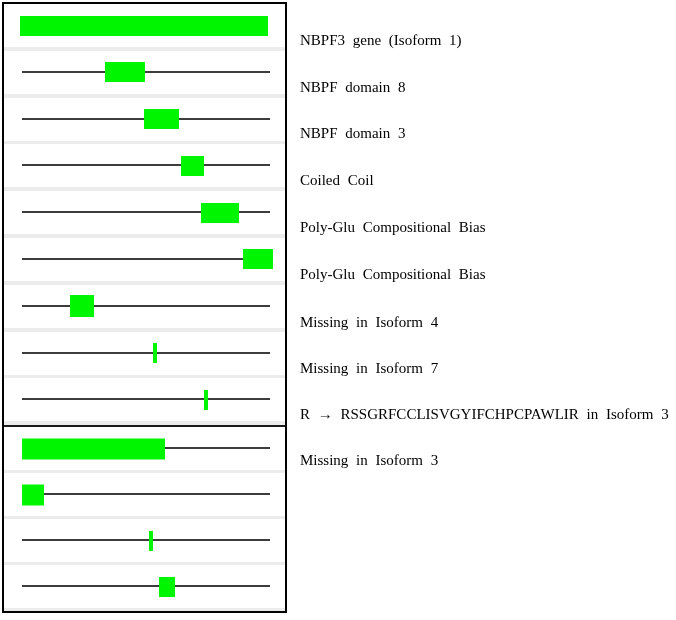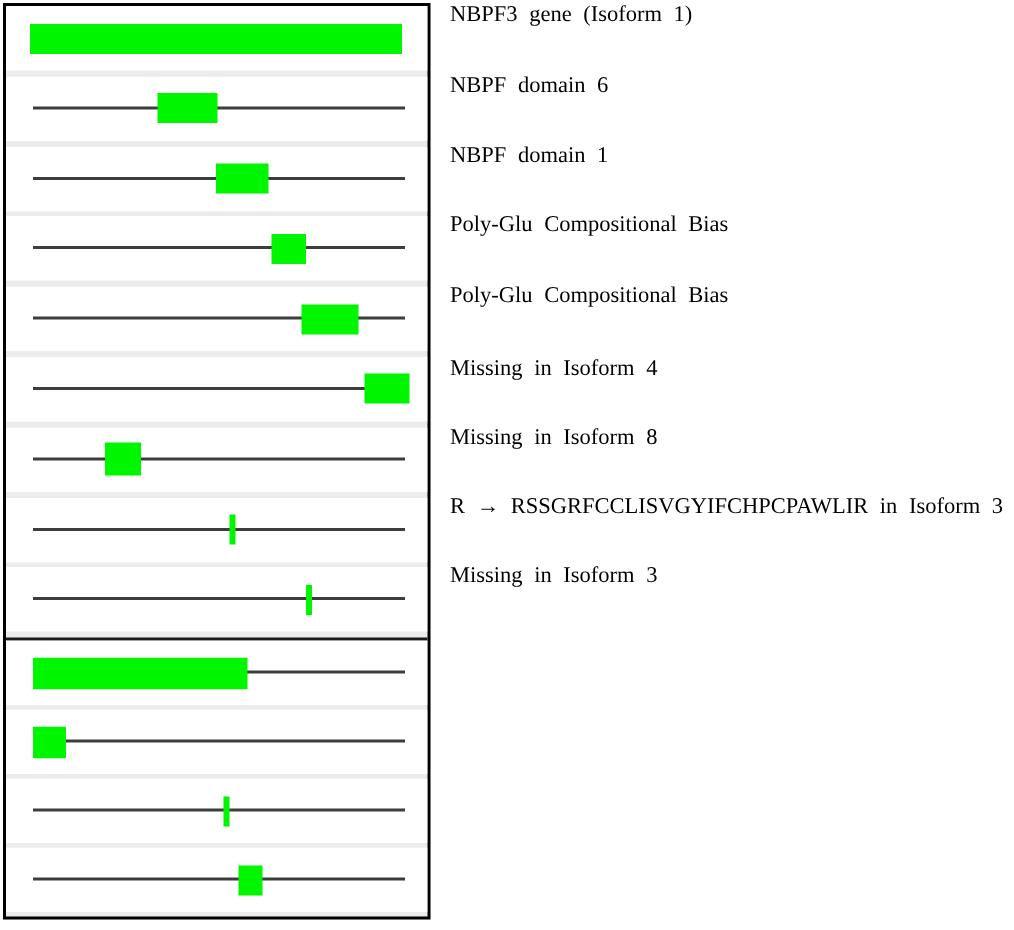--- a/index.html
+++ b/index.html
@@ -57,21 +57,21 @@
     position: absolute;
     left: 287px;
     top: 2px;
     right: 0;
     display: flex;
     flex-direction: column;
   }
   .lrow {
     height: 46.8px;
     display: flex;
-    align-items: flex-start;
+    align-items: flex-end;
   }
   .lrow.g2 {
     height: 46px;
   }
   .lspacer {
     height: 2px;
   }
   .label {
     padding-left: 13px;
     font-size: 15px;
@@ -166,37 +166,40 @@
             <div class="tbox" style="left: 155px; width: 16px; height: 20px;"></div>
           </div>
         </div>
       </div>
   </div>
   <div class="labels" id="labels">
       <div class="lrow">
         <span class="label">NBPF3 gene (Isoform 1)</span>
       </div>
       <div class="lrow">
-        <span class="label">NBPF domain 6</span>
-      </div>
-      <div class="lrow">
-        <span class="label">NBPF domain 1</span>
+        <span class="label">NBPF domain 8</span>
+      </div>
+      <div class="lrow">
+        <span class="label">NBPF domain 3</span>
+      </div>
+      <div class="lrow">
+        <span class="label">Coiled Coil</span>
       </div>
       <div class="lrow">
         <span class="label">Poly-Glu Compositional Bias</span>
       </div>
       <div class="lrow">
         <span class="label">Poly-Glu Compositional Bias</span>
       </div>
       <div class="lspacer"></div>
       <div class="lrow g2">
         <span class="label">Missing in Isoform 4</span>
       </div>
       <div class="lrow g2">
-        <span class="label">Missing in Isoform 8</span>
+        <span class="label">Missing in Isoform 7</span>
       </div>
       <div class="lrow g2">
         <span class="label">R → RSSGRFCCLISVGYIFCHPCPAWLIR in Isoform 3</span>
       </div>
       <div class="lrow g2">
         <span class="label">Missing in Isoform 3</span>
       </div>
     </div>
 </div>
 

